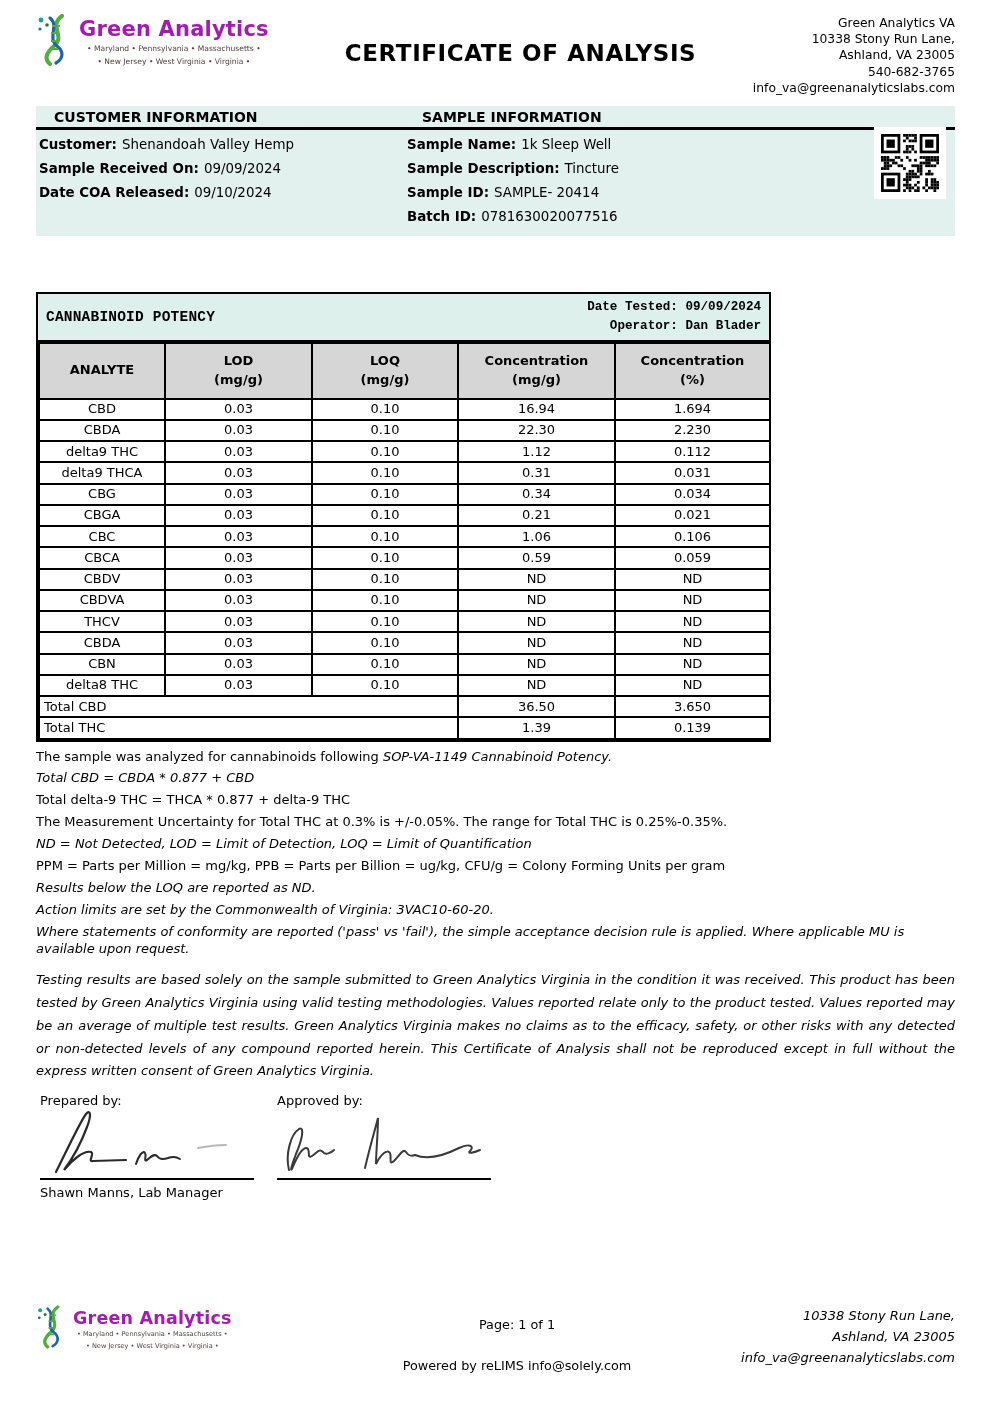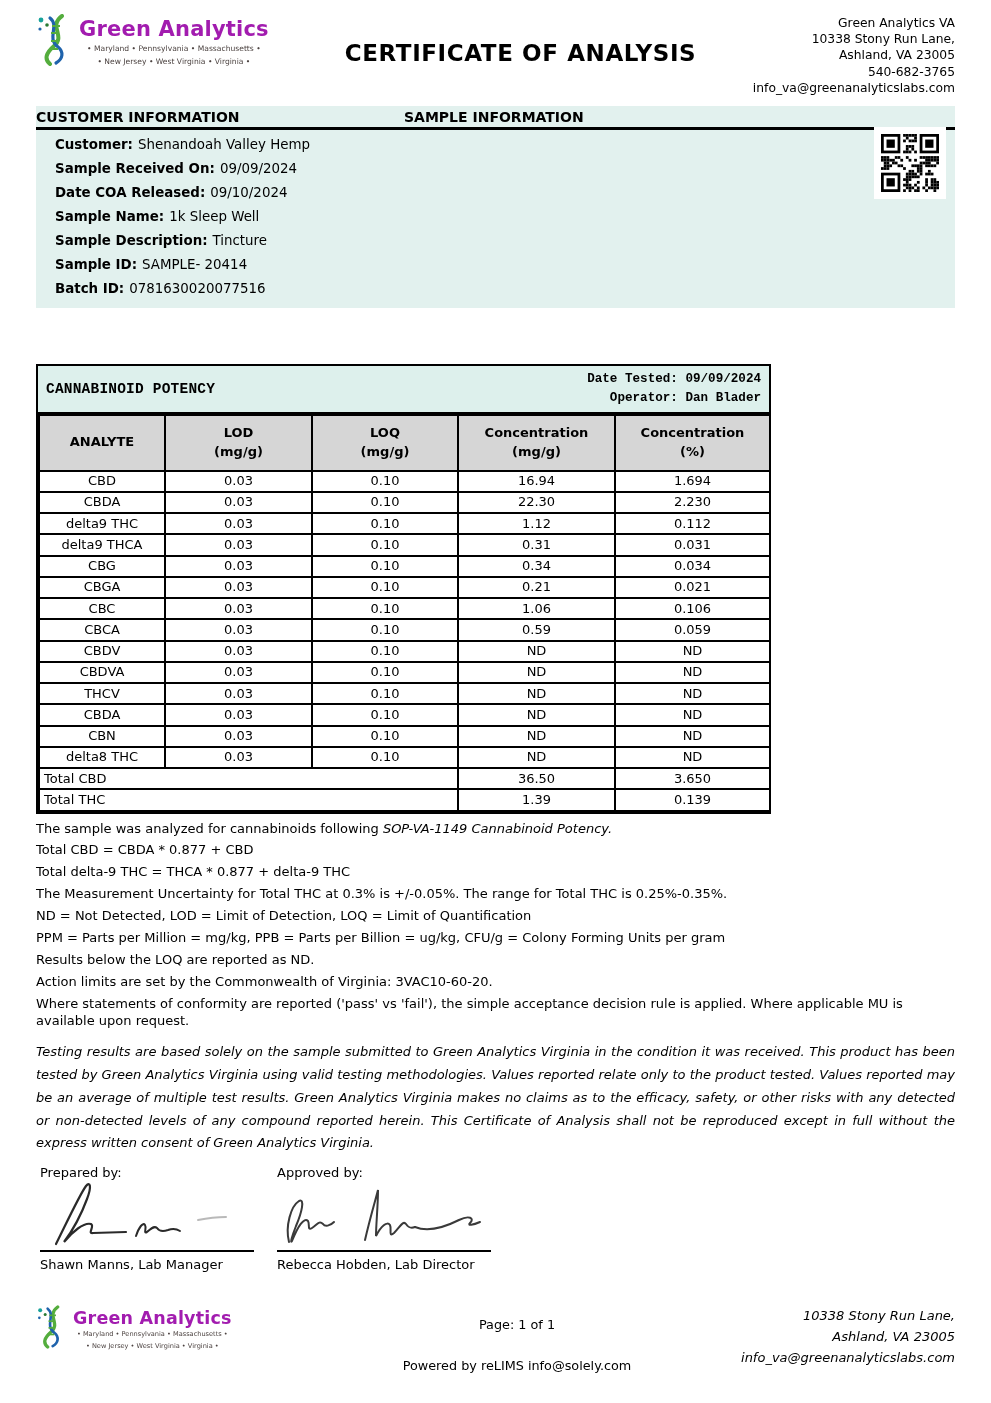--- a/index.html
+++ b/index.html
@@ -12,45 +12,45 @@
   .logo { width: 258px; display: flex; gap: 7px; align-items: flex-start; }
   .logo-text { padding-top: 4px; }
   .brand-name { font-size: 21px; font-weight: bold; color: #a21caf; letter-spacing: 0.2px; line-height: 1.1; }
   .brand-states { font-size: 7.6px; color: #4c4341; text-align: center; line-height: 1.45; margin-top: 2px; }
   .doc-title { flex: 1; text-align: center; font-size: 23px; font-weight: bold; letter-spacing: 0.6px; padding-top: 26px; }
   .lab-address { width: 208px; text-align: right; font-size: 12.3px; line-height: 1.32; padding-top: 1px; }
 
   
   .info-band { position: relative; margin: 10px 36px 0 36px; background: #e2f1ee; }
   .info-headers { display: flex; border-bottom: 3px solid #000; }
-  .info-headers .hcell { font-weight: bold; font-size: 14px; padding: 3px 2px 2px 0; }
+  .info-headers .hcell { font-weight: bold; font-size: 14px; padding: 3px 2px 2px 18px; }
   .hcell.customer { width: 368px; }
   .hcell.sample { flex: 1; }
-  .info-fields { display: flex; padding: 3px 0 7px 16px; flex-direction: column; }
+  .info-fields { display: flex; padding: 3px 0 7px 0; }
   .fields-col { display: flex; flex-direction: column; }
   .fields-col.customer { width: 368px; }
   .fields-col.sample { flex: 1; justify-content: flex-end; }
   .field-line { font-size: 13.4px; line-height: 24px; padding-left: 3px; white-space: nowrap; }
   .field-label { font-weight: bold; margin-right: 5px; }
   .qr-box { position: absolute; top: 21px; right: 9px; width: 72px; height: 72px; background: #fff; display: flex; align-items: center; justify-content: center; }
 
   
   .potency { margin: 56px 36px 0 36px; width: 735px; border: 2px solid #000; }
   .potency-titlebar { display: flex; justify-content: space-between; align-items: center; background: #ddf0ec; padding: 4px 8px 4px 8px; border-bottom: 2px solid #000; min-height: 42px; font-family: Liberation Mono, monospace; }
   .potency-title { font-weight: bold; font-size: 14.5px; letter-spacing: 0.2px; }
   .potency-meta { text-align: right; font-weight: bold; font-size: 12.6px; line-height: 1.5; }
   table.analytes { border-collapse: collapse; width: 100%; table-layout: fixed; }
   table.analytes th { background: #d6d6d6; font-size: 13px; font-weight: bold; padding: 8px 2px; border: 2px solid #000; line-height: 1.45; vertical-align: middle; }
   table.analytes td { font-size: 13px; text-align: center; padding: 1.5px 2px; border: 2px solid #000; line-height: 1.25; }
   table.analytes td.total-label { text-align: left; padding-left: 4px; }
 
   
   .notes { margin: 7px 36px 0 36px; font-size: 13px; line-height: 1.3; }
   .notes p { margin: 0 0 5px 0; }
-  .notes .mt { margin-top: 4px; }
+  .notes .mt { margin-top: 4px; font-style: italic; }
   .italic { font-style: italic; }
 
   .disclaimer { margin: 12px 36px 0 36px; font-size: 13px; font-style: italic; line-height: 1.75; text-align: justify; }
 
   
   .signatures { display: flex; margin: 10px 36px 0 40px; }
   .sig-block { display: flex; flex-direction: column; }
   .sig-block.prepared { width: 237px; }
   .sig-block.approved { width: 280px; }
   .sig-label { font-size: 13px; }
@@ -459,21 +459,20 @@
     <div class="sig-block approved">
       <div class="sig-label">Approved by:</div>
       <div class="sig-draw">
         <svg width="230" height="70" viewBox="0 0 230 70">
           <path d="M12,62 C8,46 14,26 22,21 C28,18 25,32 19,46 C15,56 13,64 15,61 C21,46 27,37 31,41 C33,44 30,51 35,48 C40,45 42,40 46,44 C48,47 53,46 57,42" fill="none" stroke="#3a3a3a" stroke-width="2" stroke-linecap="round"></path>
           <path d="M88,60 C93,38 99,18 101,10 C101,26 99,44 99,56 C104,46 110,41 113,45 C115,49 111,58 117,53 C123,47 126,40 129,44 C131,47 133,49 138,47" fill="none" stroke="#3a3a3a" stroke-width="2" stroke-linecap="round"></path>
           <path d="M138,47 C150,52 166,48 182,40 C192,35 198,38 193,43 C190,46 196,45 203,42" fill="none" stroke="#3a3a3a" stroke-width="2" stroke-linecap="round"></path>
         </svg>
       </div>
       <div class="sig-rule"></div>
-      <div class="sig-name">Rebecca Hobden, Lab Director</div>
     </div>
   </div>
 
   <div class="footer">
     <div class="logo">
       <svg width="30" height="44" viewBox="0 0 36 52">
         <circle cx="5" cy="6" r="2.4" fill="#18a39b"></circle>
         <circle cx="11" cy="11" r="1.8" fill="#2a7a33"></circle>
         <circle cx="4" cy="15" r="1.6" fill="#1f63ac"></circle>
         <path d="M26,2 C12,12 30,22 18,32 C10,39 8,45 14,50" fill="none" stroke="#54ad3d" stroke-width="4" stroke-linecap="round"></path>

